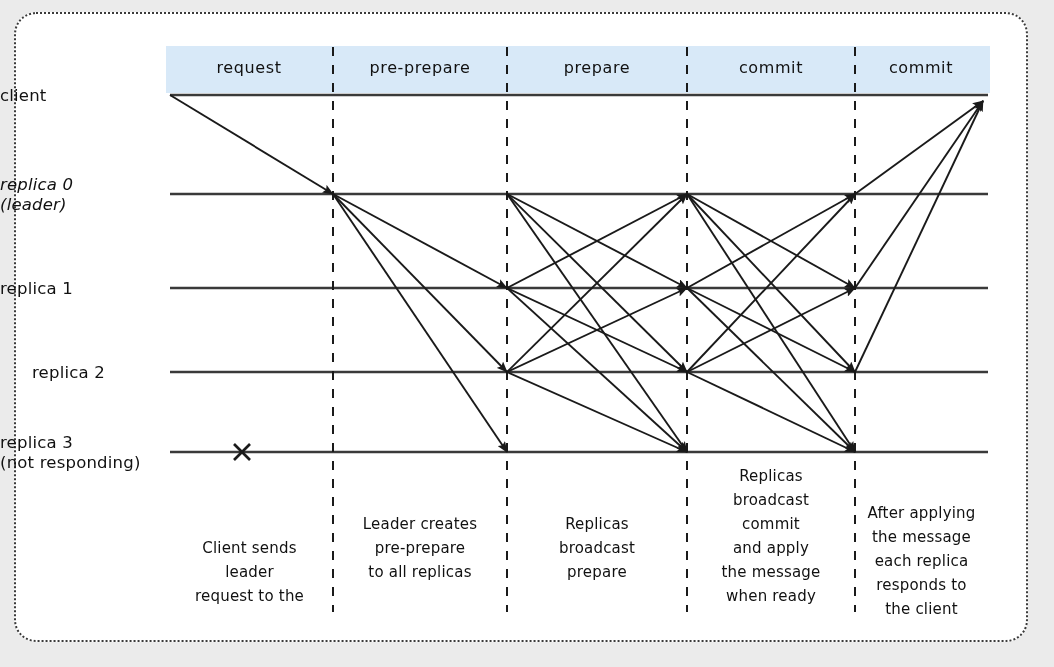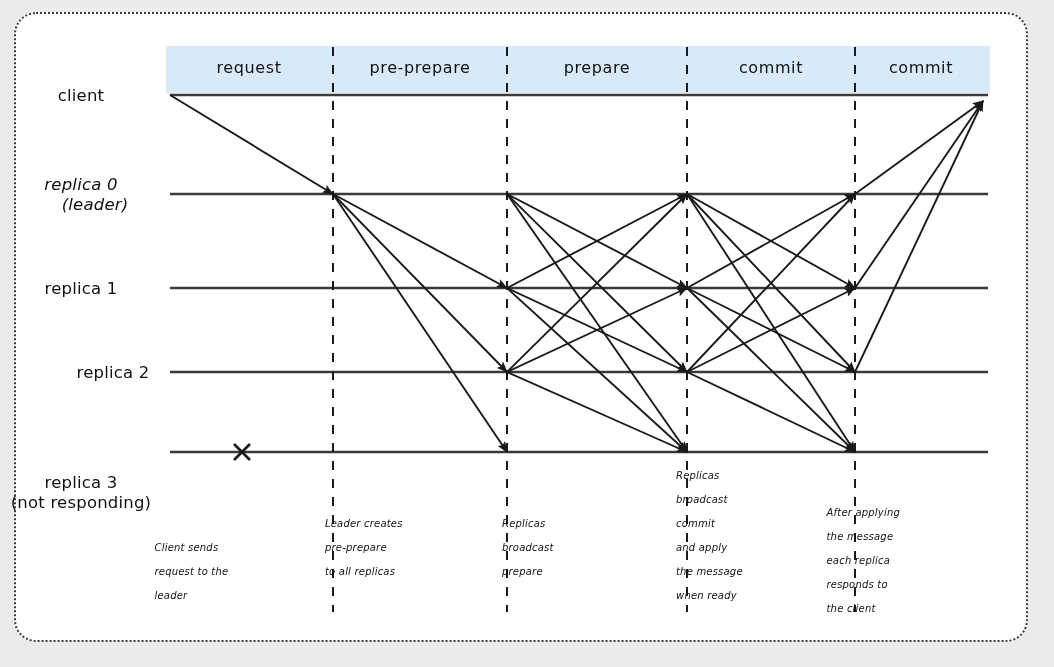--- a/index.html
+++ b/index.html
@@ -36,36 +36,35 @@
     width: 1054px;
     height: 667px;
   }
   .lbl {
     position: absolute;
     color: #111111;
     font-family: "DejaVu Sans", sans-serif;
     white-space: nowrap;
   }
   .actor-label {
-    text-align: center;
+    text-align: left;
     font-size: 16.5px;
     line-height: 21px;
     letter-spacing: 0.2px;
   }
   .phase-label {
     text-align: center;
     font-size: 16px;
     letter-spacing: 0.6px;
   }
   .caption {
-    text-align: left;
-    font-size: 10px;
+    text-align: center;
+    font-size: 15px;
     line-height: 24px;
     letter-spacing: 0.2px;
-    font-style: italic;
   }
 </style>
 </head>
 <body>
 
 <div id="stage">
 
   <div id="frame"></div>
 
   <svg id="svg-layer" viewBox="0 0 1054 667" xmlns="http://www.w3.org/2000/svg">
@@ -127,36 +126,36 @@
       <div class="lbl phase-label" style="left: 159px; top: 58px; width: 180px;">request</div>
       <div class="lbl phase-label" style="left: 330px; top: 58px; width: 180px;">pre-prepare</div>
       <div class="lbl phase-label" style="left: 507px; top: 58px; width: 180px;">prepare</div>
       <div class="lbl phase-label" style="left: 681px; top: 58px; width: 180px;">commit</div>
       <div class="lbl phase-label" style="left: 831px; top: 58px; width: 180px;">commit</div>
       <div class="lbl actor-label" style="left: 0px; width: 162px; top: 85px;">
         <div>client</div>
       </div>
       <div class="lbl actor-label" style="left: 0px; width: 162px; top: 174px; font-style: italic;">
         <div>replica 0</div>
-        <div style="margin-top: -1px; padding-left: 28px;">(leader)</div>
+        <div style="margin-top: -1px;">(leader)</div>
       </div>
       <div class="lbl actor-label" style="left: 0px; width: 162px; top: 278px;">
         <div>replica 1</div>
       </div>
       <div class="lbl actor-label" style="left: 0px; width: 162px; top: 362px; padding-left: 32px;">
         <div>replica 2</div>
       </div>
-      <div class="lbl actor-label" style="left: 0px; width: 162px; top: 432px; margin-top: 40px;">
+      <div class="lbl actor-label" style="left: 0px; width: 162px; top: 432px;">
         <div>replica 3</div>
         <div style="margin-top: -1px;">(not responding)</div>
       </div>
       <div class="lbl caption" style="left: 154.5px; width: 190px; top: 536px;">
         <div>Client sends</div>
+        <div>leader</div>
         <div>request to the</div>
-        <div>leader</div>
       </div>
       <div class="lbl caption" style="left: 325px; width: 190px; top: 512px;">
         <div>Leader creates</div>
         <div>pre-prepare</div>
         <div>to all replicas</div>
       </div>
       <div class="lbl caption" style="left: 502px; width: 190px; top: 512px;">
         <div>Replicas</div>
         <div>broadcast</div>
         <div>prepare</div>

